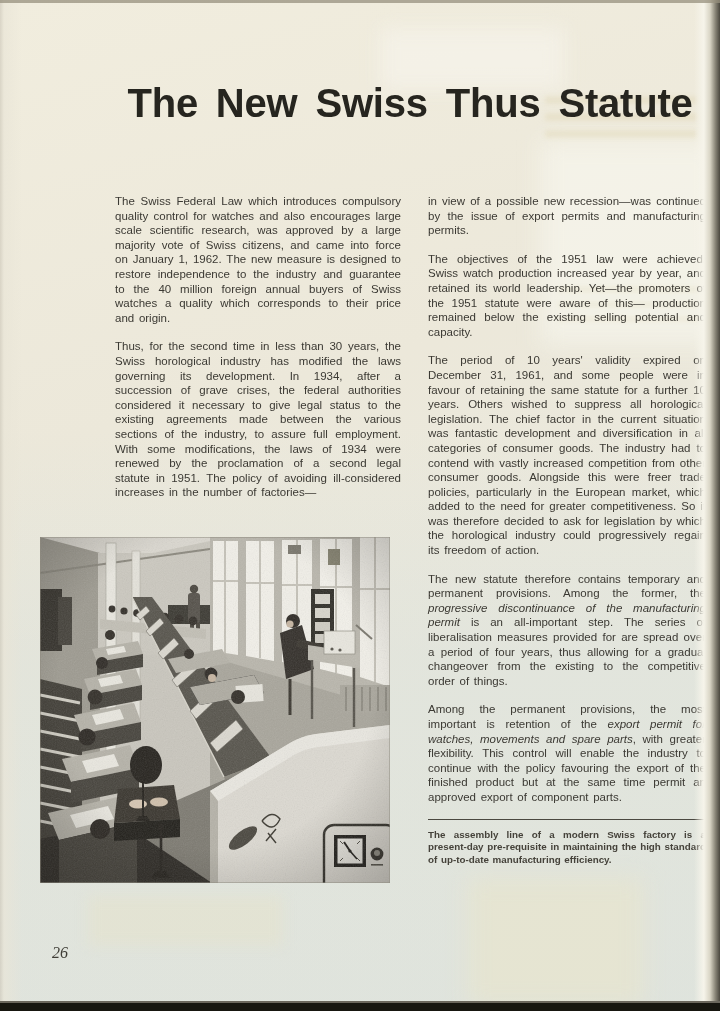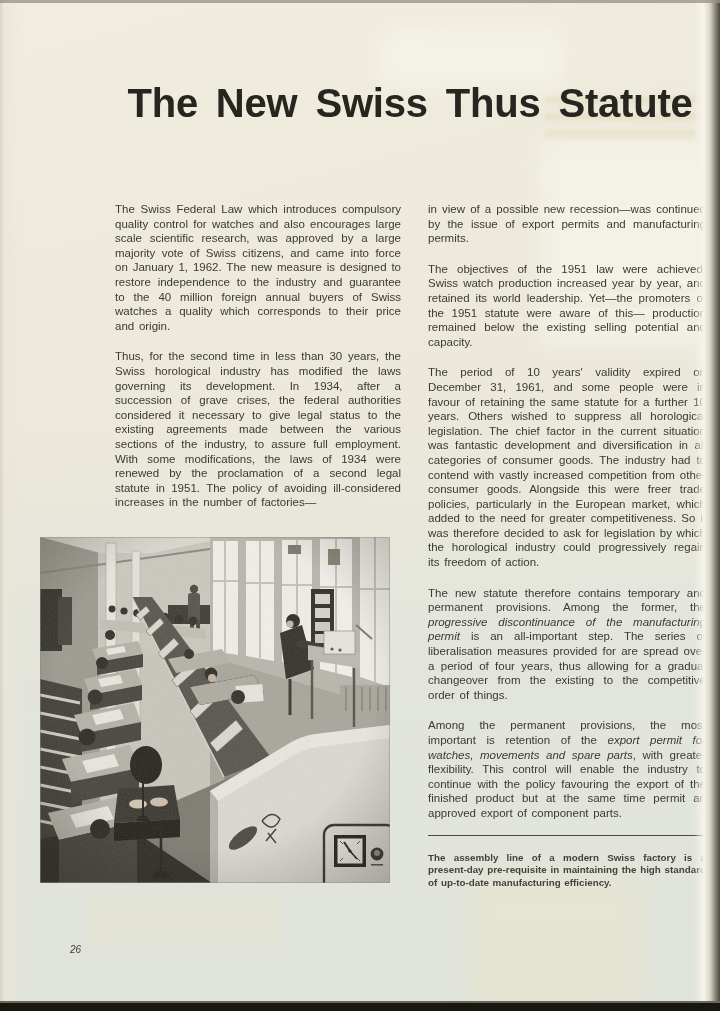--- a/index.html
+++ b/index.html
@@ -29,30 +29,30 @@
   .g-patch-pagenum{left:88px;top:896px;width:195px;height:50px;background:rgba(231,225,197,.38);filter:blur(7px);}
   .g-tint{left:0;top:430px;width:720px;height:581px;
     background:linear-gradient(180deg,rgba(209,219,215,0) 0%,rgba(208,218,214,.28) 40%,rgba(206,217,213,.3) 100%);}
   
   .title{
     position:absolute;left:110px;top:54px;width:600px;z-index:2;
     font-weight:700;font-size:40px;letter-spacing:-.2px;word-spacing:7px;
     color:#26251f;text-align:center;white-space:nowrap;
   }
   .col{position:absolute;top:186px;z-index:2;color:#3b3933;font-size:11.5px;line-height:14.6px;word-spacing:1.5px;}
-  .col p{margin:16px 0 14px 0;text-align:justify;}
+  .col p{margin:8px 0 14px 0;text-align:justify;}
   .col-left{left:115px;width:286px;}
   .col-right{left:428px;width:278px;}
   .col em{font-style:italic;}
   hr.caption-rule{border:none;border-top:1.6px solid #4a4840;margin:0 0 9px 0;}
   .caption{font-size:9.8px;line-height:12.6px;font-weight:700;color:#45423a;text-align:justify;word-spacing:1px;margin:0;}
   .photo-fig{position:absolute;left:40px;top:537px;width:350px;height:346px;margin:0;z-index:3;}
   .photo-fig svg{display:block;width:350px;height:346px;}
-  .page-number{position:absolute;left:70px;top:944px;z-index:2;
-    font-family:Liberation Sans, sans-serif;font-style:italic;font-size:10px;color:#3f3d36;}
+  .page-number{position:absolute;left:52px;top:944px;z-index:2;
+    font-family:Liberation Serif, serif;font-style:italic;font-size:16px;color:#3f3d36;}
 </style>
 </head>
 <body>
 
 <div class="page">
 
   <div class="ghost g-tint"></div>
   <div class="ghost g-patch-title"></div>
   <div class="ghost g-patch-right"></div>
   <div class="ghost g-lines1"></div>

